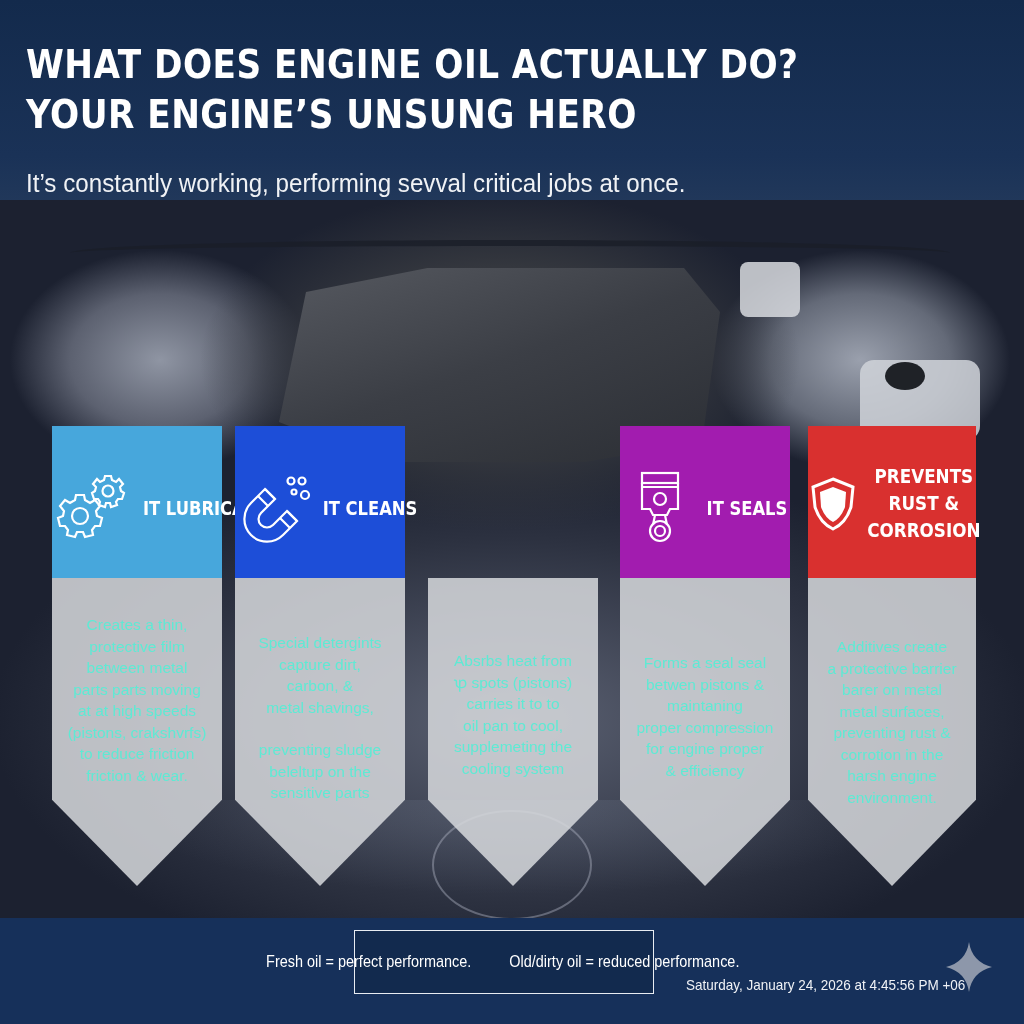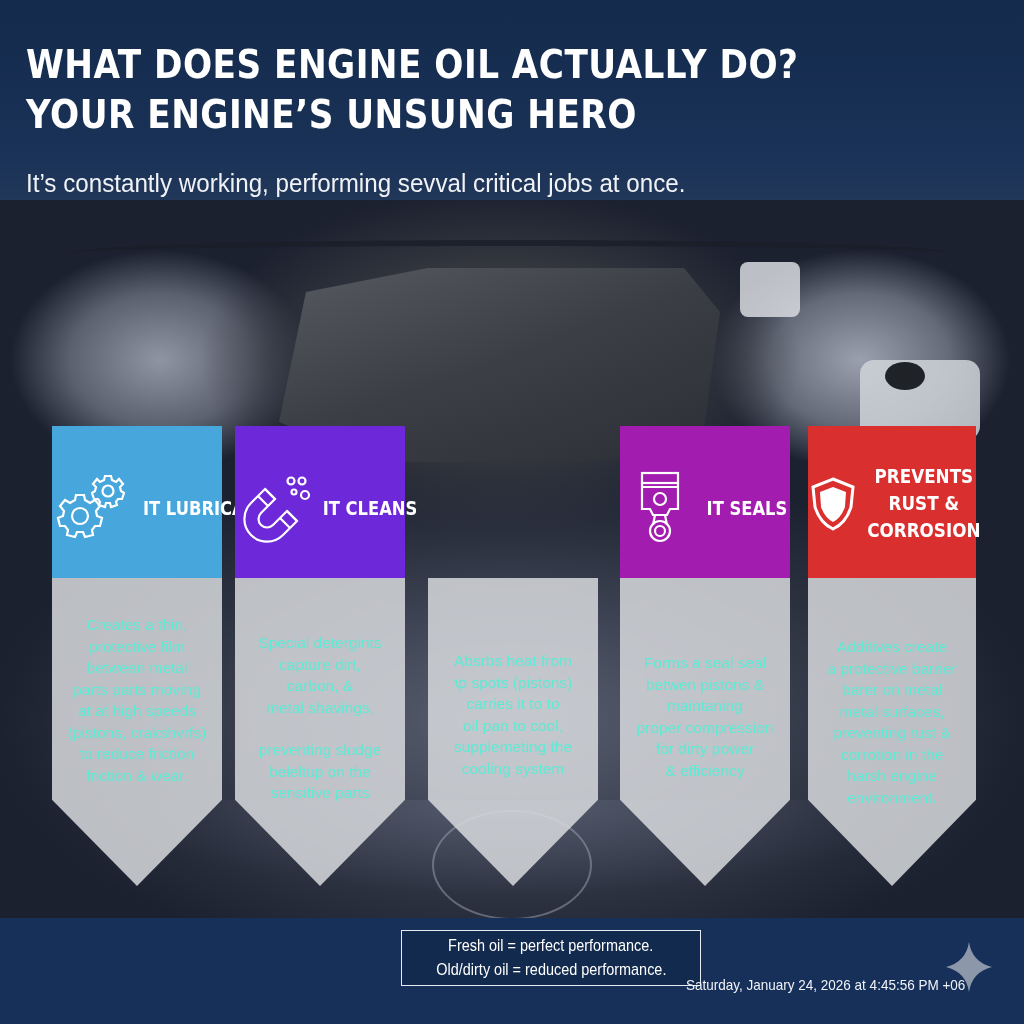--- a/index.html
+++ b/index.html
@@ -77,34 +77,34 @@
     background: rgba(214,216,220,0.86);
     clip-path: polygon(0 0, 100% 0, 100% 72%, 50% 100%, 0 72%);
   }
   .card-text {
     position: absolute; left: 6px; width: calc(100% - 12px);
     font-size: 15.5px; line-height: 21.5px; color: #5eead4; text-align: center;
   }
   .card-text p { margin: 0; }
   .card-text .gap { height: 21px; }
   .c1 { left: 52px; } .c1 .card-head { background: #47a7dc; }
-  .c2 { left: 235px; } .c2 .card-head { background: #6d28d9; }
+  .c2 { left: 235px; } .c2 .card-head { background: #1d4ed8; }
   .c3 { left: 428px; } .c3 .card-head { background: #ef9a32; }
   .c4 { left: 620px; } .c4 .card-head { background: #a21caf; }
   .c5 { left: 808px; width: 168px; } .c5 .card-head { background: #d9302f; }
   .c5 .card-icon { margin-top: 4px; height: 58px; }
   .c5 .card-title { margin-top: 2px; line-height: 27px; font-size: 19.5px; white-space: normal; width: 180px; }
   .bottom-bar {
     position: absolute; left: 0; top: 918px; width: 1024px; height: 106px;
     background: #16305a;
   }
   .callout {
-    position: absolute; left: 354px; top: 930px; width: 300px; height: 56px;
+    position: absolute; left: 354px; top: 930px; width: 300px; height: 64px;
     border: 1.5px solid #e8ecf2; background: #122a4e;
-    display: flex; flex-direction: column; justify-content: center; align-items: center; margin-left: 47px;
+    display: flex; flex-direction: row; justify-content: center; align-items: center;
   }
   .callout span {
     font-size: 17px; line-height: 24px; color: #fff; white-space: nowrap;
     transform: scaleX(0.85);
   }
   .timestamp {
     position: absolute; left: 686px; top: 976px;
     font-size: 15px; color: #f0f2f6; white-space: nowrap;
     transform: scaleX(0.9); transform-origin: left top;
   }
@@ -217,21 +217,21 @@
     </div>
     <div class="card-divider"></div>
     <div class="card-title">IT SEALS</div>
   </div>
   <div class="card-body"></div>
   <div class="card-text" style="top:226px">
     <p>Forms a seal seal</p>
     <p>betwen pistons &amp;</p>
     <p>maintaning</p>
     <p>proper compression</p>
-    <p>for dirty power</p>
+    <p>for engine proper</p>
     <p>&amp; efficiency</p>
   </div>
 </div>
 
 <div class="card c5">
   <div class="card-head">
     <div class="card-icon">
       <svg width="50" height="54" viewBox="0 0 50 54">
         <path d="M25,2 L45,10 L43,30 Q38,46 25,52 Q12,46 7,30 L5,10 Z" fill="none" stroke="#fff" stroke-width="3"></path>
         <path d="M25,10 L38,15 L37,30 Q33,41 25,45 Q17,41 13,30 L12,15 Z" fill="#fff"></path>

